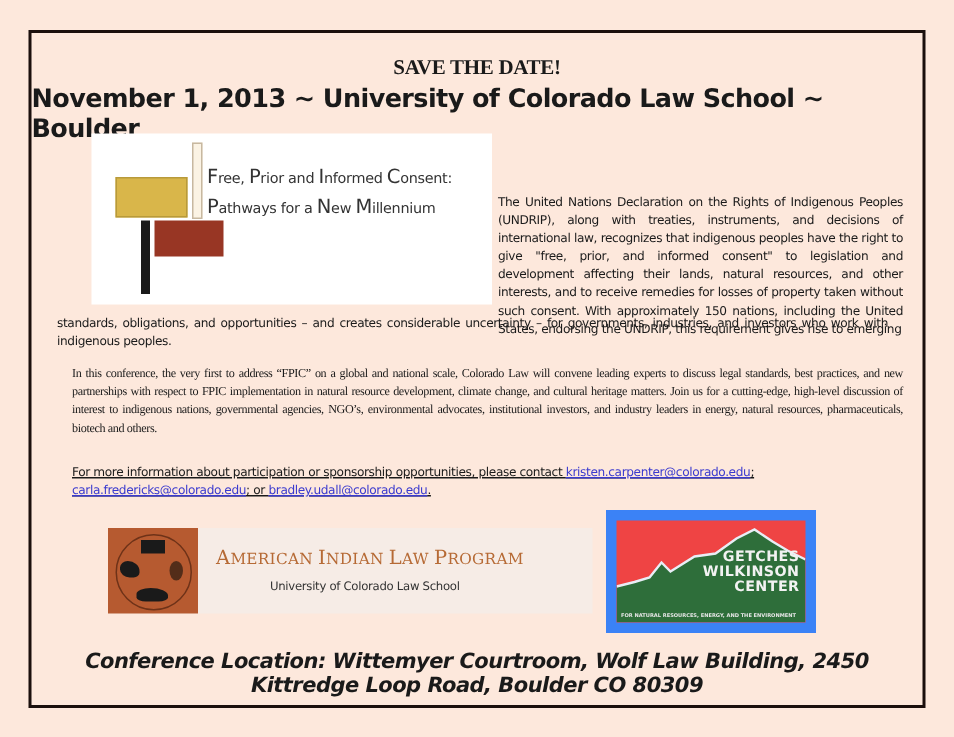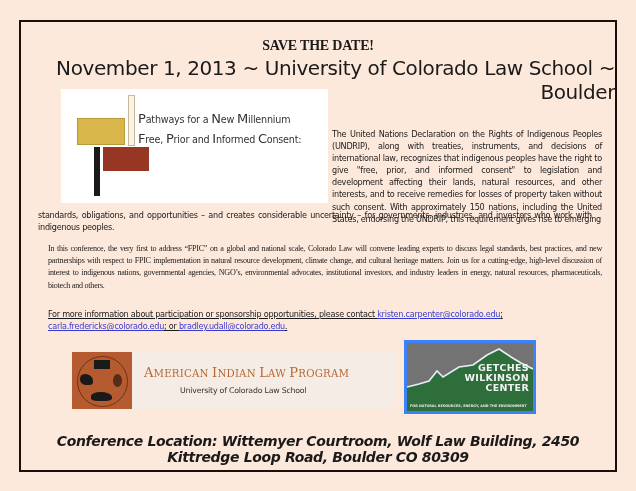--- a/index.html
+++ b/index.html
@@ -19,21 +19,21 @@
     box-sizing: content-box;
   }
   .title1 {
     position: absolute; left: 0; right: 0; top: 16px;
     text-align: center; font-weight: bold; font-size: 14px;
     font-family: Liberation Serif, serif;
     letter-spacing: -0.2px;
   }
   .title2 {
     position: absolute; left: 0; right: 0; top: 34px;
-    text-align: right; font-weight: normal; font-size: 20px;
+    text-align: left; font-weight: bold; font-size: 17px;
     font-family: "DejaVu Sans", sans-serif;
     letter-spacing: -0.4px;
   }
   .logo-box {
     position: absolute; left: 40px; top: 67px;
     width: 267px; height: 114px;
     background: #ffffff;
   }
   .bar-cream { position:absolute; left:67px; top:6px; width:5px; height:49px; background:#fbf3e4; border:1px solid #c7b8a0; }
   .bar-gold { position:absolute; left:16px; top:29px; width:46px; height:25px; background:#d9b64a; border:1px solid #b89a3a; }
@@ -83,23 +83,23 @@
     font-family: "DejaVu Serif", serif; color:#b66a35; font-size: 13px; letter-spacing: 0.2px;
   }
   .ailp-main .sc { font-size: 10.2px; }
   .ailp-sub {
     position:absolute; left:108px; top:34px;
     font-family: "DejaVu Sans", sans-serif; color:#333; font-size: 7.8px; letter-spacing:-0.2px;
   }
   .gwc {
     position: absolute; left: 383px; top: 318px;
     width: 126px; height: 68px;
-    background: #737373;
+    background: #ef4444;
     overflow: hidden;
-    border: 3px solid #3b82f6;
+    border: 7px solid #3b82f6;
   }
   .gwc svg { position:absolute; left:0; top:0; }
   .gwc-text {
     position:absolute; right:4px; top:20px; text-align:right;
     color:#f2f2f2; font-weight:bold; font-size:9.5px; line-height:10px;
     font-family: "DejaVu Sans", sans-serif; letter-spacing: 0.3px;
   }
   .gwc-foot {
     position:absolute; left:3px; bottom:3px; right:2px;
     color:#e6e6e6; font-size:3.4px; font-weight:bold;
@@ -119,24 +119,24 @@
   <div class="title1">SAVE THE DATE!</div>
   <div class="title2">November 1, 2013 ~ University of Colorado Law School ~ Boulder</div>
 
   <div class="logo-box">
     <div class="bar-cream"></div>
     <div class="bar-gold"></div>
     <div class="bar-black"></div>
     <div class="bar-red"></div>
     <div class="logo-title">
       <div>
-        <span class="cap">P</span><span>athways for a </span><span class="cap">N</span><span>ew </span><span class="cap">M</span><span>illennium</span>
+        <span class="cap">F</span><span>ree, </span><span class="cap">P</span><span>rior and </span><span class="cap">I</span><span>nformed </span><span class="cap">C</span><span>onsent:</span>
       </div>
       <div>
-        <span class="cap">F</span><span>ree, </span><span class="cap">P</span><span>rior and </span><span class="cap">I</span><span>nformed </span><span class="cap">C</span><span>onsent:</span>
+        <span class="cap">P</span><span>athways for a </span><span class="cap">N</span><span>ew </span><span class="cap">M</span><span>illennium</span>
       </div>
     </div>
   </div>
 
   <div class="intro">The United Nations Declaration on the Rights of Indigenous Peoples (UNDRIP), along with treaties, instruments, and decisions of international law, recognizes that indigenous peoples have the right to give "free, prior, and informed consent" to legislation and development affecting their lands, natural resources, and other interests, and to receive remedies for losses of property taken without such consent. With approximately 150 nations, including the United States, endorsing the UNDRIP, this requirement gives rise to emerging</div>
   <div class="intro-cont">standards, obligations, and opportunities – and creates considerable uncertainty – for governments, industries, and investors who work with indigenous peoples.</div>
 
   <div class="para2">In this conference, the very first to address “FPIC” on a global and national scale, Colorado Law will convene leading experts to discuss legal standards, best practices, and new partnerships with respect to FPIC implementation in natural resource development, climate change, and cultural heritage matters.  Join us for a cutting-edge, high-level discussion of interest to indigenous nations, governmental agencies, NGO’s, environmental advocates, institutional investors, and industry leaders in energy, natural resources, pharmaceuticals, biotech and others.</div>
 
   <div class="para3">

